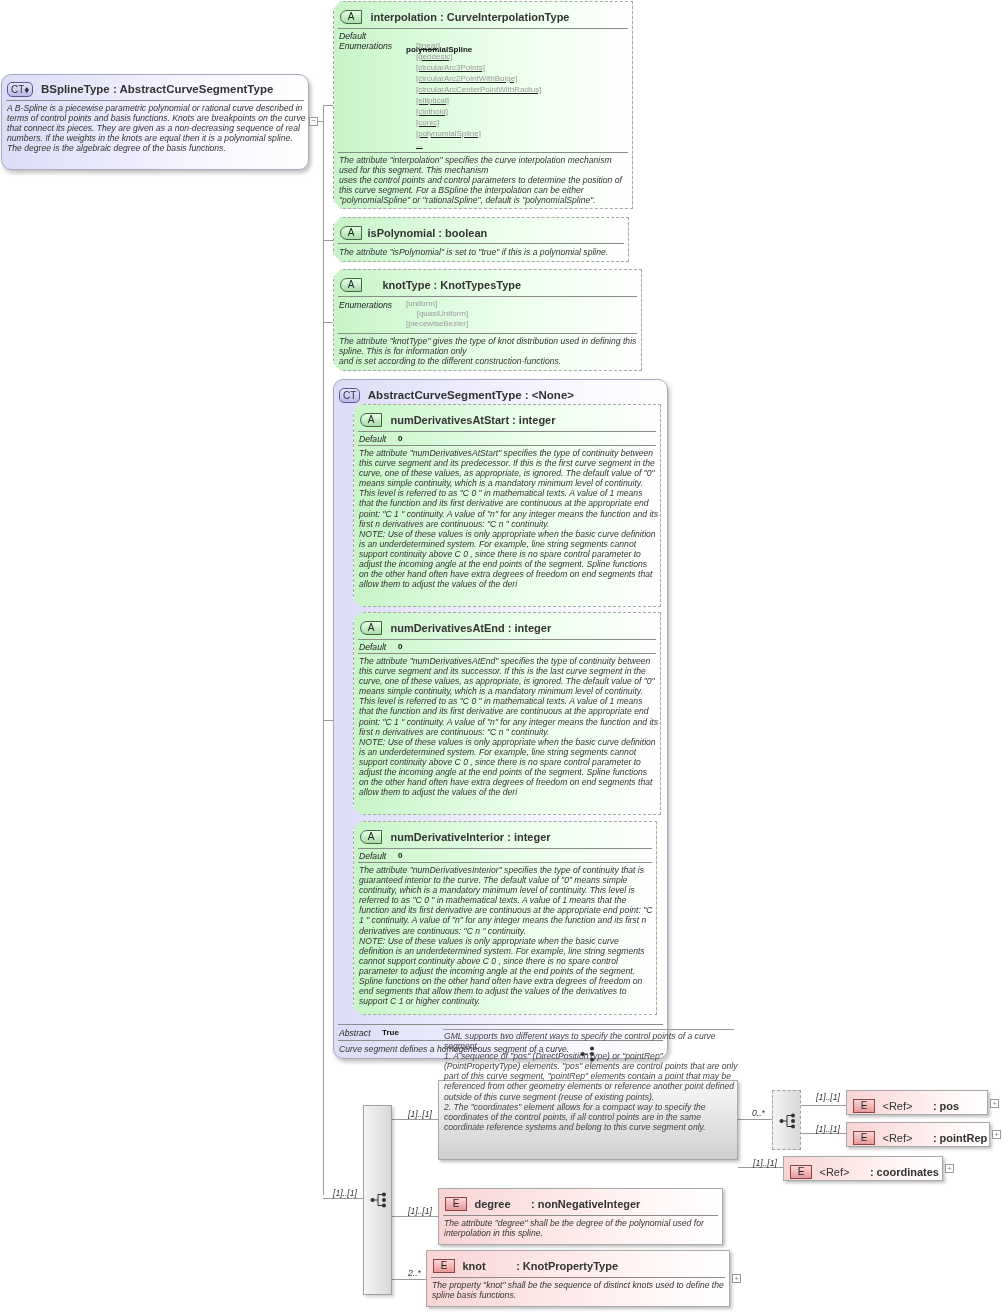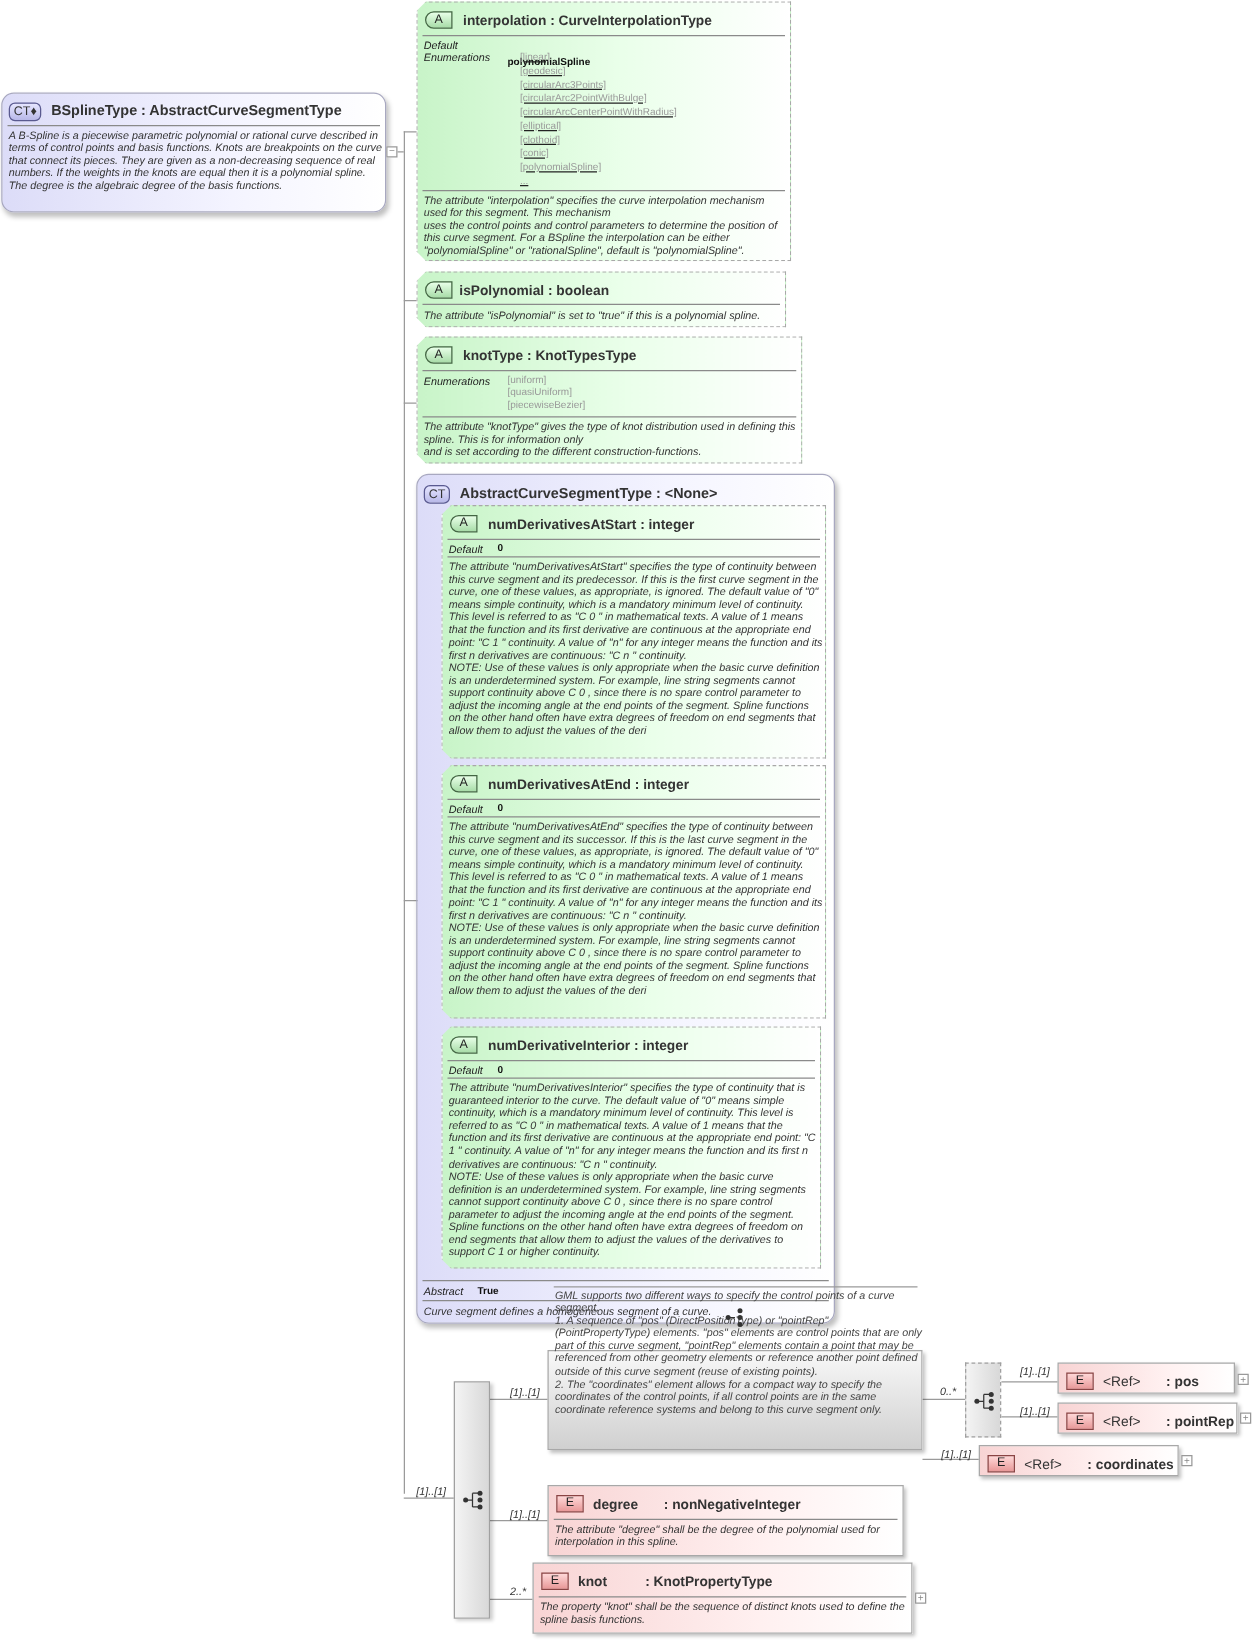--- a/index.html
+++ b/index.html
@@ -143,27 +143,27 @@
     <span class="a-badge">A</span>
     <span class="a-title" style="margin-left:1px;">isPolynomial : boolean</span>
   </div>
   <div class="sep" style="left:4px;right:4px;top:25px;"></div>
   <div class="abs desc" style="left:5px;top:29px;width:290px;white-space:nowrap;">The attribute "isPolynomial" is set to "true" if this is a polynomial spline.</div>
 </div>
 
 <div class="abs attr-box" style="left:333px;top:269px;width:309px;height:102px;">
   <div class="abs" style="left:6px;top:5px;">
     <span class="a-badge">A</span>
-    <span class="a-title" style="margin-left:4px;">knotType : KnotTypesType</span>
+    <span class="a-title" style="margin-left:16px;">knotType : KnotTypesType</span>
   </div>
   <div class="sep" style="left:4px;right:4px;top:26px;"></div>
   <div class="abs lbl" style="left:5px;top:30px;">Enumerations</div>
   <div class="abs" style="left:72px;top:29px;">
     <div class="enum" style="line-height:10px;">[uniform]</div>
-    <div class="enum" style="line-height:10px;">[quasiUniform]</div>
+    <div class="enum" style="line-height:10px;text-align:right;">[quasiUniform]</div>
     <div class="enum" style="line-height:10px;">[piecewiseBezier]</div>
   </div>
   <div class="sep" style="left:4px;right:4px;top:63px;"></div>
   <div class="abs desc" style="left:5px;top:66px;width:302px;white-space:pre-line;">The attribute "knotType" gives the type of knot distribution used in defining this spline. This is for information only
 and is set according to the different construction-functions.</div>
 </div>
 
 <div class="abs ct-box" style="left:333px;top:379px;width:335px;height:680px;">
   <div class="abs" style="left:5px;top:5px;">
     <span class="ct-badge">CT</span>

